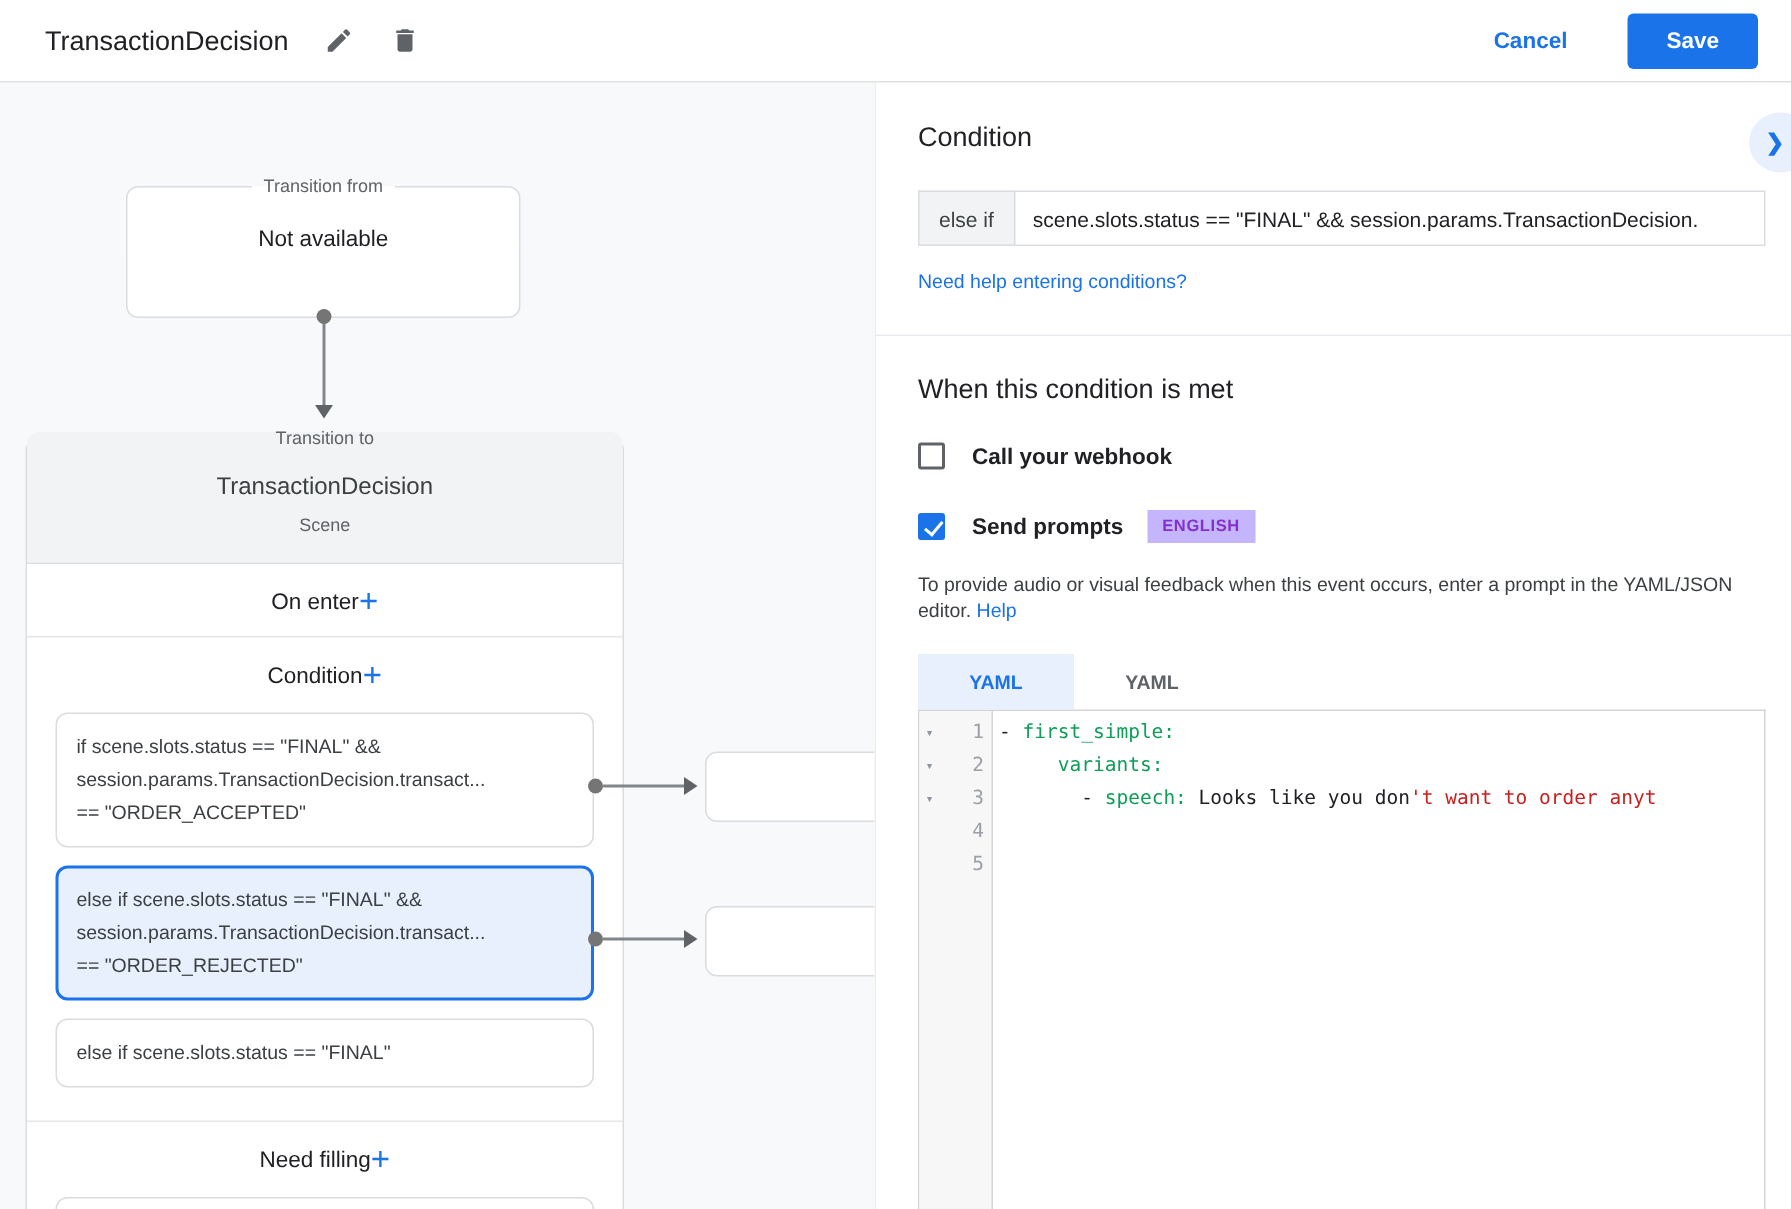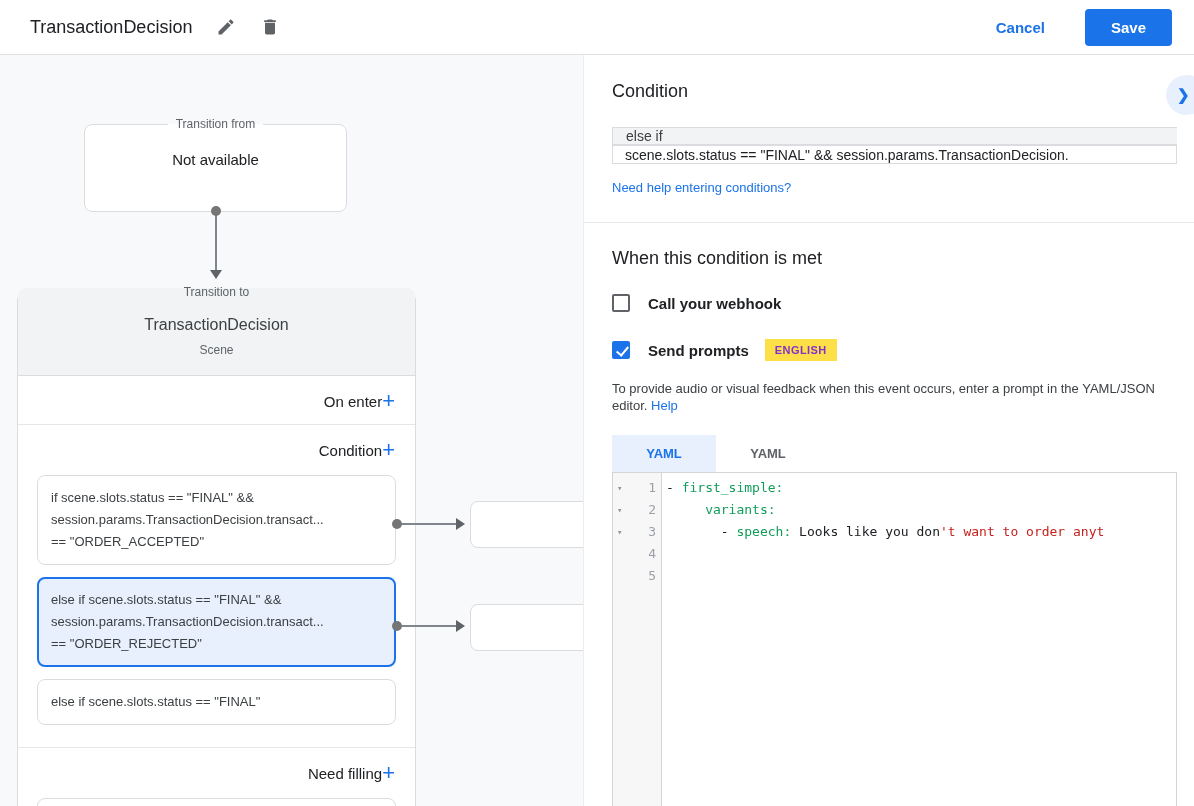--- a/index.html
+++ b/index.html
@@ -41,55 +41,55 @@
   .arrow-right { position:absolute; width:0; height:0; border-top:6px solid transparent;
     border-bottom:6px solid transparent; border-left:9px solid #5f6368; }
   .target-box { position:absolute; width:122px; height:47px; background:#fff;
     border:1px solid #dadce0; border-radius:8px; }
 
   .node-to { left:17px; top:230px; width:399px; height:700px; }
   .node-header { background:#f1f3f4; border-bottom:1px solid #dadce0; margin-top:-11px;
     padding:28px 0 18px; text-align:center; border-radius:8px 8px 0 0; }
   .node-header-title { font-size:16px; color:#3c4043; }
   .node-header-sub { font-size:12px; color:#5f6368; margin-top:9px; }
-  .section-row { display:flex; justify-content:flex-end; align-items:center;
+  .section-row { display:flex; justify-content:center; align-items:center;
     padding:16px 20px 14px; }
   .section-label { font-size:15px; color:#202124; }
   .plus-btn { background:none; border:none; color:#1a73e8; font-size:22px; line-height:18px;
     padding:0; cursor:pointer; font-family:inherit; }
   .divided { border-top:1px solid #e4e6e8; }
   .card-list { padding:2px 0 10px; }
   .cond-card { margin:0 19px 12px; background:#fff; border:1px solid #dadce0; border-radius:8px;
     padding:11px 13px; font-size:13px; line-height:22px; color:#3c4043; cursor:pointer; }
   .cond-card.selected { border:2px solid #1a73e8; background:#e8f0fe; padding:10px 12px; }
 
   
   .panel { position:absolute; left:583px; top:55px; right:0; bottom:0; background:#fff;
     border-left:1px solid #ebedef; overflow:hidden; }
   .p1 { padding:26px 17px 26px 28px; border-bottom:1px solid #e8eaed; position:relative; }
   .panel-h { font-size:18px; font-weight:400; margin:0 0 25px; color:#202124; }
   .collapse-btn { position:absolute; top:20px; right:-14px; width:42px; height:40px;
     border:none; border-radius:50%; background:#e8f0fe; color:#1a73e8; font-size:15px;
     font-weight:700; text-align:left; padding-left:11px; cursor:pointer; }
-  .cond-input-row { display:flex; height:37px;flex-direction:column; }
+  .cond-input-row { display:flex; height:37px; }
   .cond-prefix { background:#f1f3f4; border:1px solid #dadce0; border-right:none;
     display:flex; align-items:center; padding:0 13px; font-size:14px; color:#3c4043; flex:none; }
   .cond-input { flex:1; min-width:0; border:1px solid #dadce0; padding:0 12px; font-size:14px;
     color:#202124; font-family:inherit; outline:none; background:#fff; }
   .help-link { display:inline-block; margin-top:16px; font-size:13px; color:#1a73e8;
     text-decoration:none; }
   .p2 { padding:25px 17px 0 28px; }
   .check-row { display:flex; align-items:center; margin-bottom:27px; }
   .checkbox { width:18px; height:18px; border:2px solid #5f6368; border-radius:2px;
     margin-right:18px; position:relative; flex:none; cursor:pointer; background:#fff; }
   .checkbox.checked { background:#1a73e8; border-color:#1a73e8; }
   .checkbox.checked::after { content:""; position:absolute; left:5px; top:1px; width:5px;
     height:10px; border:solid #fff; border-width:0 2.5px 2.5px 0; transform:rotate(40deg); }
   .check-label { font-size:15px; font-weight:600; color:#202124; }
-  .badge { margin-left:16px; background:#fde047; color:#8430ce; font-size:11px; font-weight:700;
+  .badge { margin-left:16px; background:#c4b5fd; color:#8430ce; font-size:11px; font-weight:700;
     padding:5px 10px; letter-spacing:.4px; }
   .helper { font-size:13px; color:#3c4043; line-height:17px; margin:-8px 0 0; max-width:578px; }
   .helper a { color:#1a73e8; text-decoration:none; }
   .tabs { display:flex; margin-top:21px; }
   .tab { width:104px; text-align:center; padding:11px 0; font-size:13px; font-weight:600;
     color:#5f6368; cursor:pointer; }
   .tab.active { background:#e8f0fe; color:#1a73e8; }
   .editor { display:flex; border:1px solid #d5d5d5; border-bottom:none; height:346px;
     font-family:"DejaVu Sans Mono","Liberation Mono",monospace; font-size:13px; }
   .gutter { width:49px; background:#f7f7f7; border-right:1px solid #d5d5d5; flex:none;

